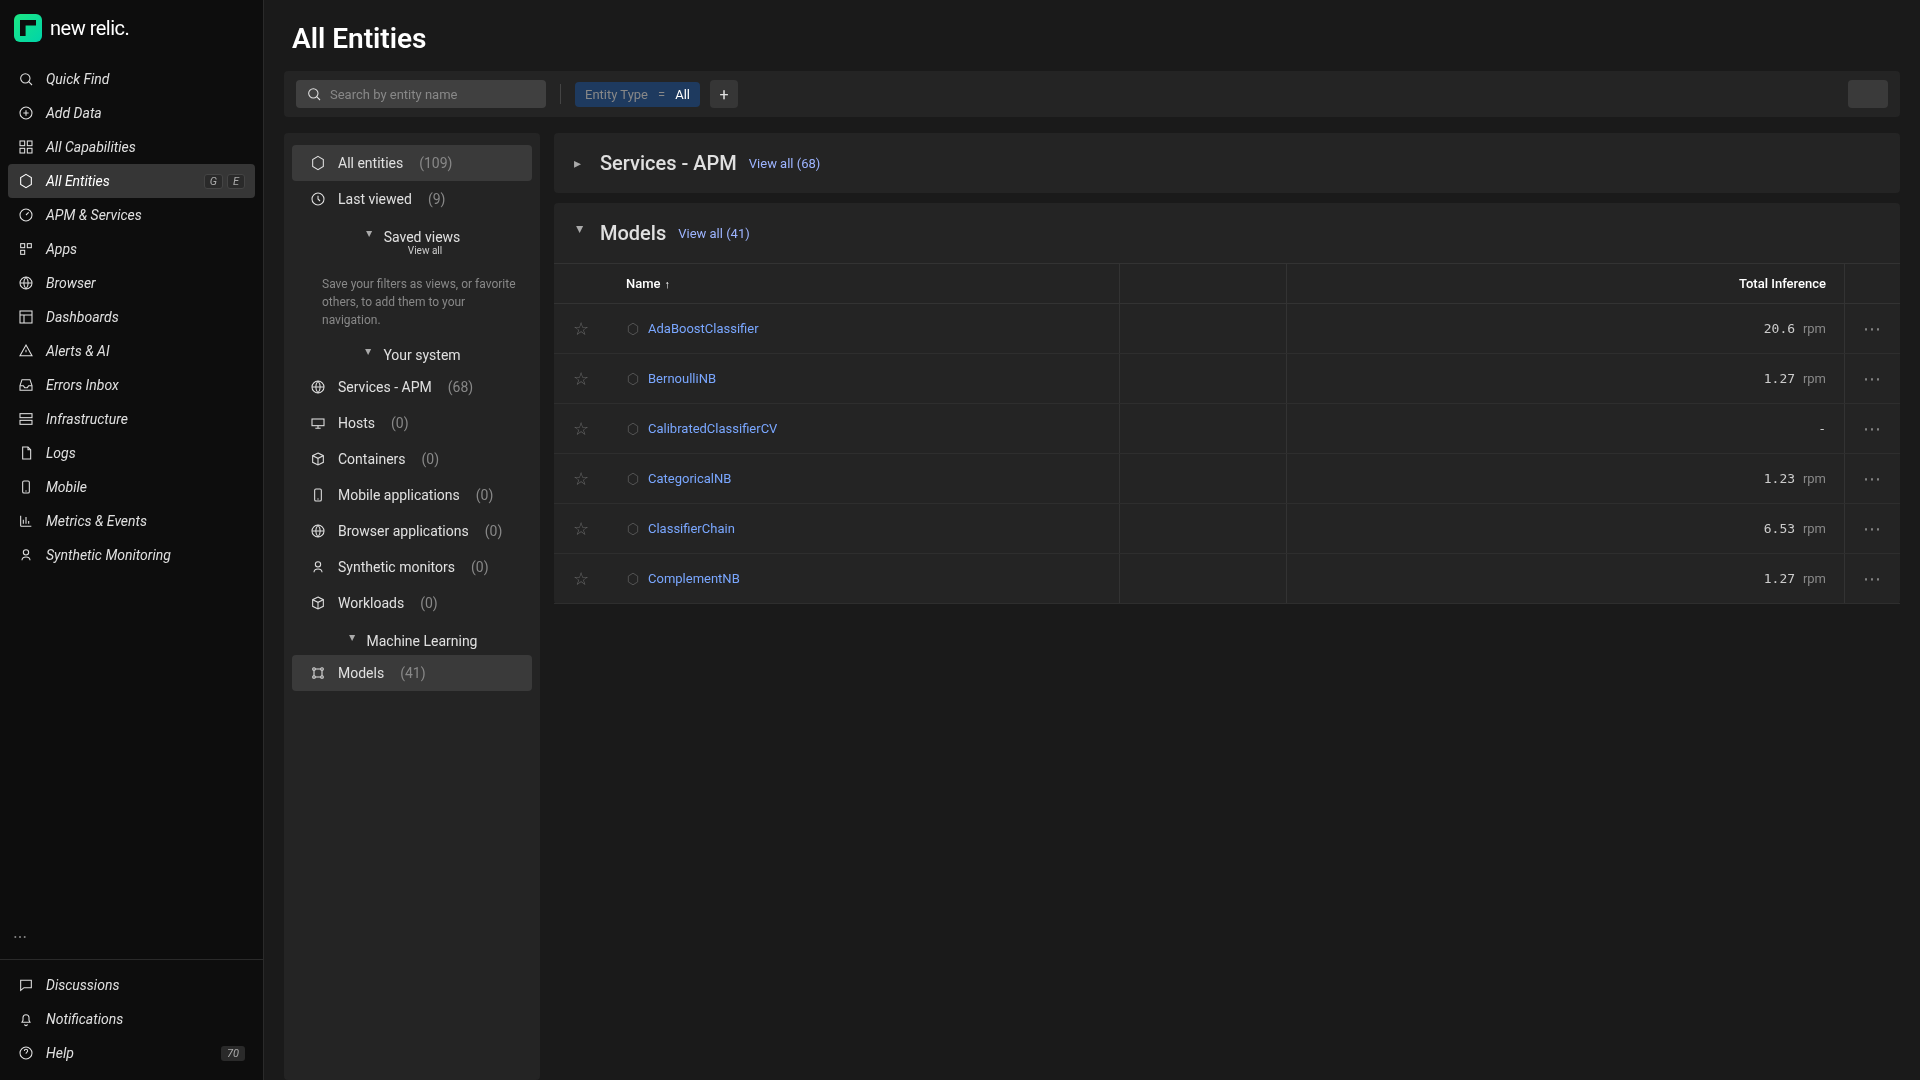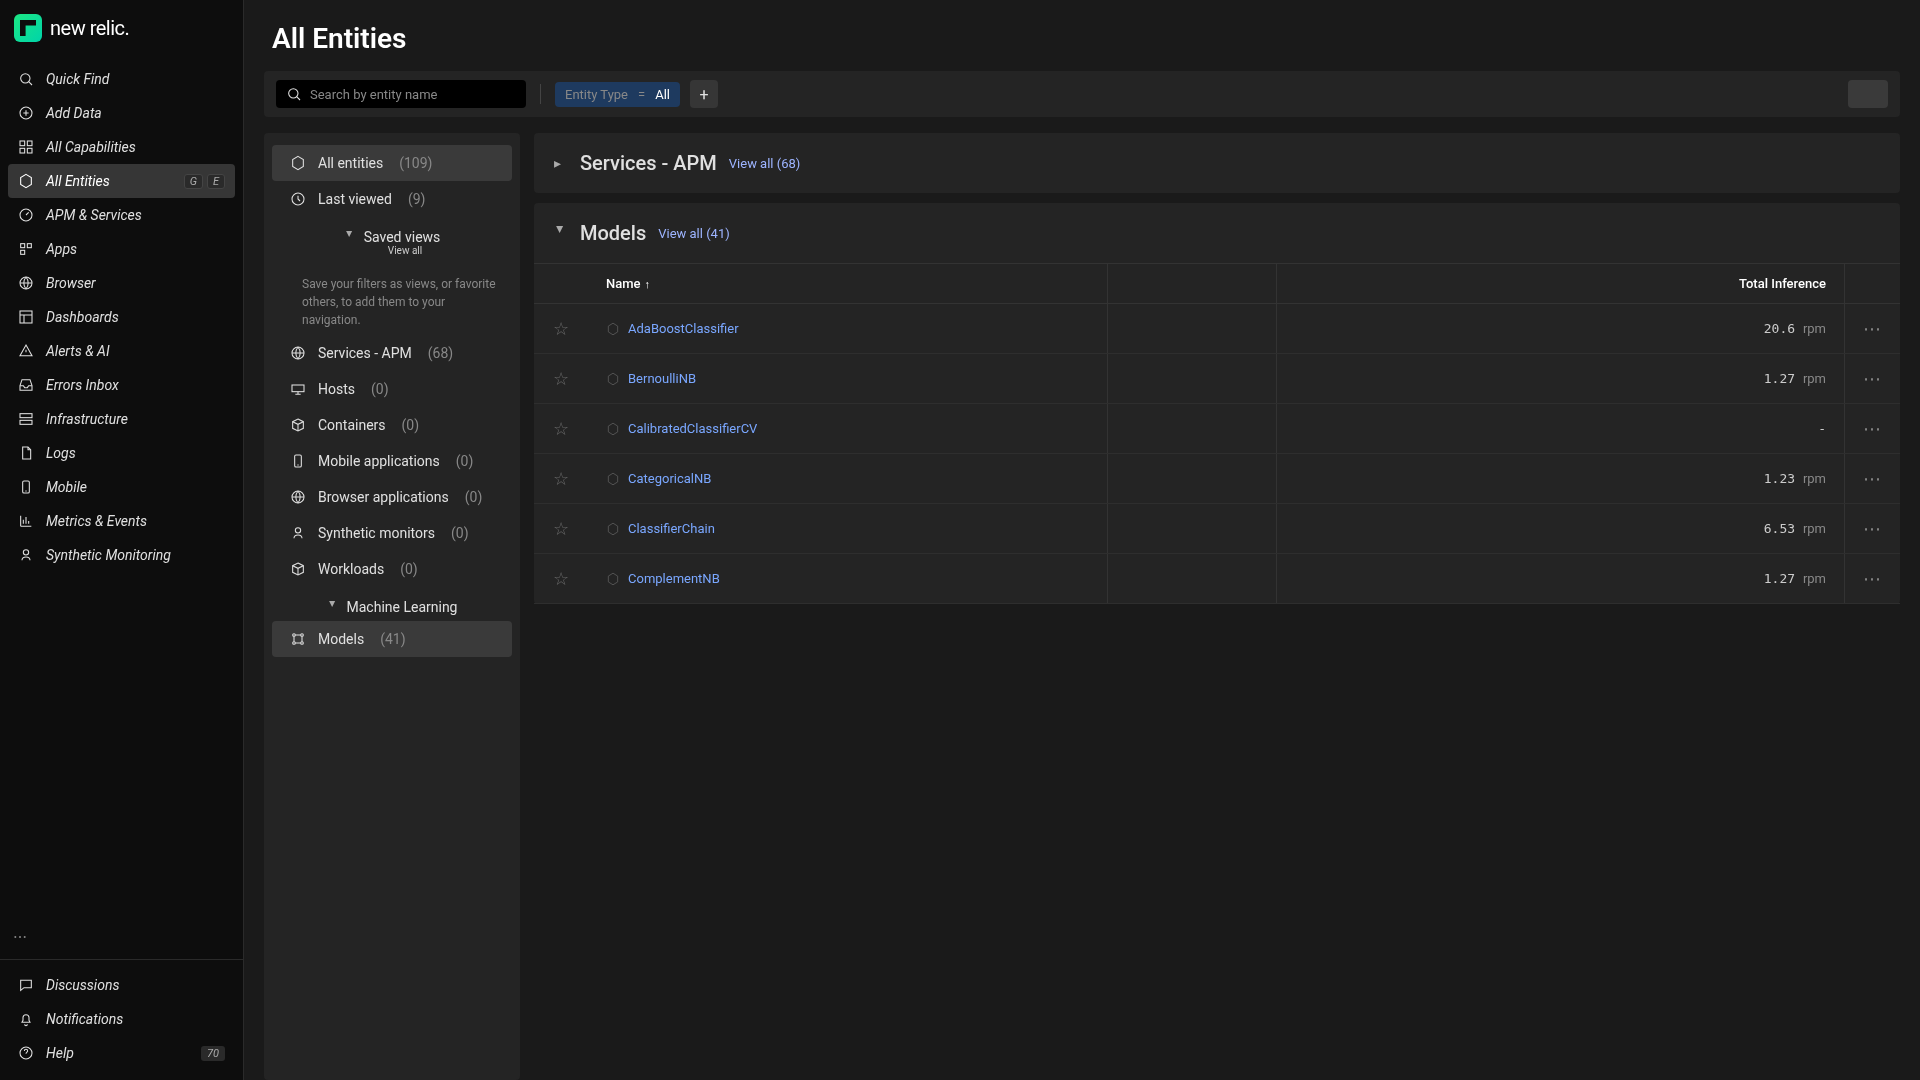--- a/index.html
+++ b/index.html
@@ -1,37 +1,37 @@
 <!DOCTYPE html>
 <html><head>
 <meta charset="utf-8">
 <style>
 * { margin: 0; padding: 0; box-sizing: border-box; font-family: -apple-system, BlinkMacSystemFont, "Segoe UI", Roboto, sans-serif; }
 body { background: #1a1a1a; color: #e0e0e0; width: 1920px; height: 1080px; display: flex; overflow: hidden; }
-.sidebar { width: 244px; background: #0d0d0d; display: flex; flex-direction: column; border-right: 1px solid #2a2a2a; }
+.sidebar { width: 264px; background: #0d0d0d; display: flex; flex-direction: column; border-right: 1px solid #2a2a2a; }
 .logo { padding: 14px 14px 20px; display: flex; align-items: center; gap: 8px; }
 .logo-icon { width: 28px; height: 28px; border-radius: 6px; background: linear-gradient(135deg, #1ce783, #00d4aa); position: relative; }
 .logo-icon::after { content: ""; position: absolute; inset: 6px; background: #0d0d0d; clip-path: polygon(0 0, 100% 0, 100% 35%, 35% 35%, 35% 100%, 0 100%); }
 .logo-text { font-size: 20px; font-weight: 400; color: #fff; letter-spacing: -0.5px; }
 .nav { flex: 1; padding: 0 8px; overflow-y: auto; }
 .nav-item { display: flex; align-items: center; gap: 12px; padding: 9px 10px; border-radius: 4px; cursor: pointer; font-size: 14px; color: #e0e0e0; font-style: italic; }
 .nav-item.active { background: #363636; color: #fff; }
 .nav-icon { width: 16px; height: 16px; flex-shrink: 0; display: inline-flex; align-items: center; justify-content: center; }
 .nav-keys { margin-left: auto; display: flex; gap: 4px; }
 .key { background: #2a2a2a; border: 1px solid #444; border-radius: 3px; padding: 0 5px; font-size: 11px; color: #aaa; min-width: 18px; text-align: center; }
 .nav-more { padding: 10px 12px; cursor: pointer; color: #888; }
 .nav-bottom { padding: 8px 8px 10px; border-top: 1px solid #2a2a2a; padding-top: 8px; }
 .nav-badge { margin-left: auto; background: #2a2a2a; border-radius: 3px; padding: 1px 6px; font-size: 11px; color: #aaa; }
 
 .main { flex: 1; display: flex; flex-direction: column; background: #1a1a1a; }
 .header { padding: 22px 28px 16px; }
 .header h1 { font-size: 28px; font-weight: 600; color: #fff; }
 
 .filter-bar { background: #242424; border-radius: 4px; margin: 0 20px; padding: 9px 12px; display: flex; align-items: center; gap: 10px; }
-.search-box { display: flex; align-items: center; gap: 8px; background: #000000; border-radius: 4px; padding: 6px 10px; width: 250px; }
+.search-box { display: flex; align-items: center; gap: 8px; background: #404040; border-radius: 4px; padding: 6px 10px; width: 250px; }
 .search-input { background: none; border: none; color: #ccc; font-size: 13px; outline: none; width: 100%; }
 .search-input::placeholder { color: #888; }
 .divider-v { width: 1px; height: 20px; background: #444; margin: 0 4px; }
 .chip { background: #1e3a5f; border-radius: 4px; padding: 5px 10px; font-size: 13px; display: flex; align-items: center; gap: 6px; }
 .chip-key { color: #888; }
 .chip-eq { color: #888; margin: 0 4px; }
 .chip-val { color: #fff; }
 .plus-btn { width: 28px; height: 28px; background: #363636; border-radius: 4px; display: flex; align-items: center; justify-content: center; cursor: pointer; font-size: 16px; }
 .action-btn { margin-left: auto; width: 40px; height: 28px; background: #3a3a3a; border-radius: 4px; }
 
@@ -312,20 +312,28 @@
         <div class="insp-section-head">
           <div class="insp-section-left">
             <span class="chevron down">▸</span>
             <span>Saved views</span>
           </div>
           <span class="view-all-link">View all</span>
         </div>
         <div class="insp-hint">Save your filters as views, or favorite others, to add them to your navigation.</div>
       </div>
 
+      <div class="insp-section">
+        <div class="insp-section-head">
+          <div class="insp-section-left">
+            <span class="chevron down">▸</span>
+            <span>Your system</span>
+          </div>
+        </div>
+      </div>
       <div id="your-system-list">
           <div class="insp-item">
             <span class="nav-icon">
               <svg viewBox="0 0 24 24">
                 <circle cx="12" cy="12" r="9"></circle>
                 <path d="M3 12h18M12 3a14 14 0 010 18M12 3a14 14 0 000 18"></path>
               </svg>
             </span>
             <span>Services - APM</span>
             <span class="insp-count">(68)</span>

